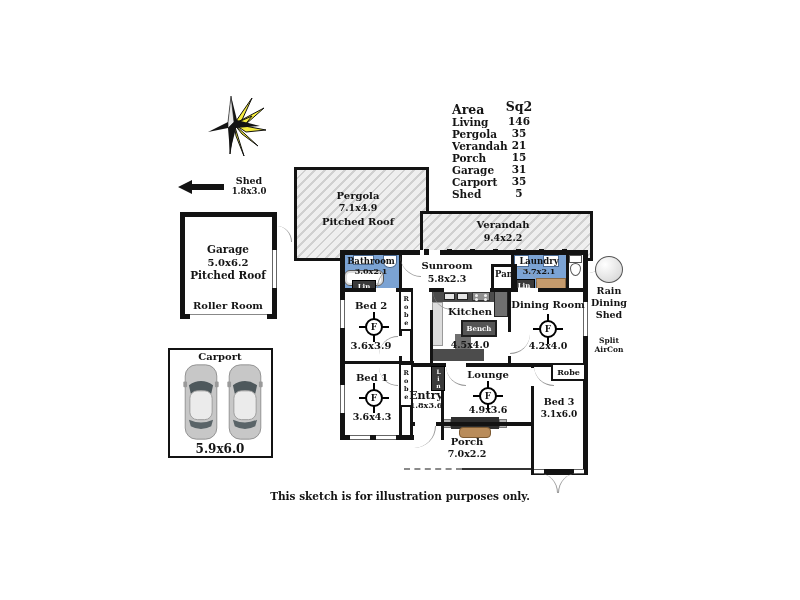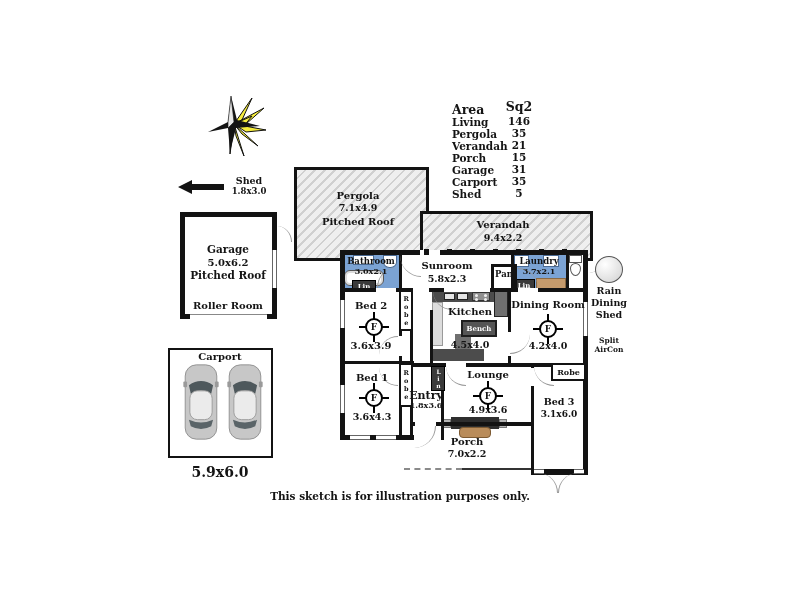--- a/index.html
+++ b/index.html
@@ -75,21 +75,21 @@
   <div class="abs" style="left:190px;top:314px;width:77px;height:5px;background:#fff;border-top:1px solid #888;"></div>
   <div class="winv" style="left:272px;top:250px;height:38px;"></div>
   <div class="arc" style="left:277px;top:226px;width:15px;height:16px;border-right:1.2px solid #999;border-top-right-radius:100% 100%;"></div>
   <div class="t" style="left:188px;top:244px;width:80px;font-size:10.5px;">Garage</div>
   <div class="t" style="left:188px;top:257px;width:80px;font-size:10px;">5.0x6.2</div>
   <div class="t" style="left:188px;top:270px;width:80px;font-size:10.5px;">Pitched Roof</div>
   <div class="t" style="left:188px;top:300px;width:80px;font-size:10px;">Roller Room</div>
 
   <div class="abs" style="left:168px;top:348px;width:105px;height:110px;border:2.5px solid #131313;background:#fff;box-sizing:border-box;"></div>
   <div class="t" style="left:180px;top:351px;width:80px;font-size:10px;">Carport</div>
-  <div class="t" style="left:180px;top:443px;width:80px;font-size:14px;margin-top:22px;">5.9x6.0</div>
+  <div class="t" style="left:180px;top:443px;width:80px;font-size:12px;">5.9x6.0</div>
   <svg class="abs" style="left:182px;top:363px;width:38px;height:78px;" viewBox="0 0 40 84">
     <rect x="3" y="2" width="34" height="80" rx="12" fill="#c7c7c7" stroke="#8f8f8f"></rect>
     <rect x="1" y="20" width="4" height="6" rx="1" fill="#9a9a9a"></rect>
       <rect x="35" y="20" width="4" height="6" rx="1" fill="#9a9a9a"></rect>
     <path d="M7 24 Q20 15 33 24 L31 33 Q20 26 9 33 Z" fill="#4e585c"></path>
     <rect x="8" y="30" width="24" height="31" rx="8" fill="#ebebeb" stroke="#9a9a9a"></rect>
     <path d="M9 68 Q20 74 31 68 L33 61 Q20 67 7 61 Z" fill="#5a6468"></path>
   </svg>
   <svg class="abs" style="left:226px;top:363px;width:38px;height:78px;" viewBox="0 0 40 84">
     <rect x="3" y="2" width="34" height="80" rx="12" fill="#c7c7c7" stroke="#8f8f8f"></rect>

